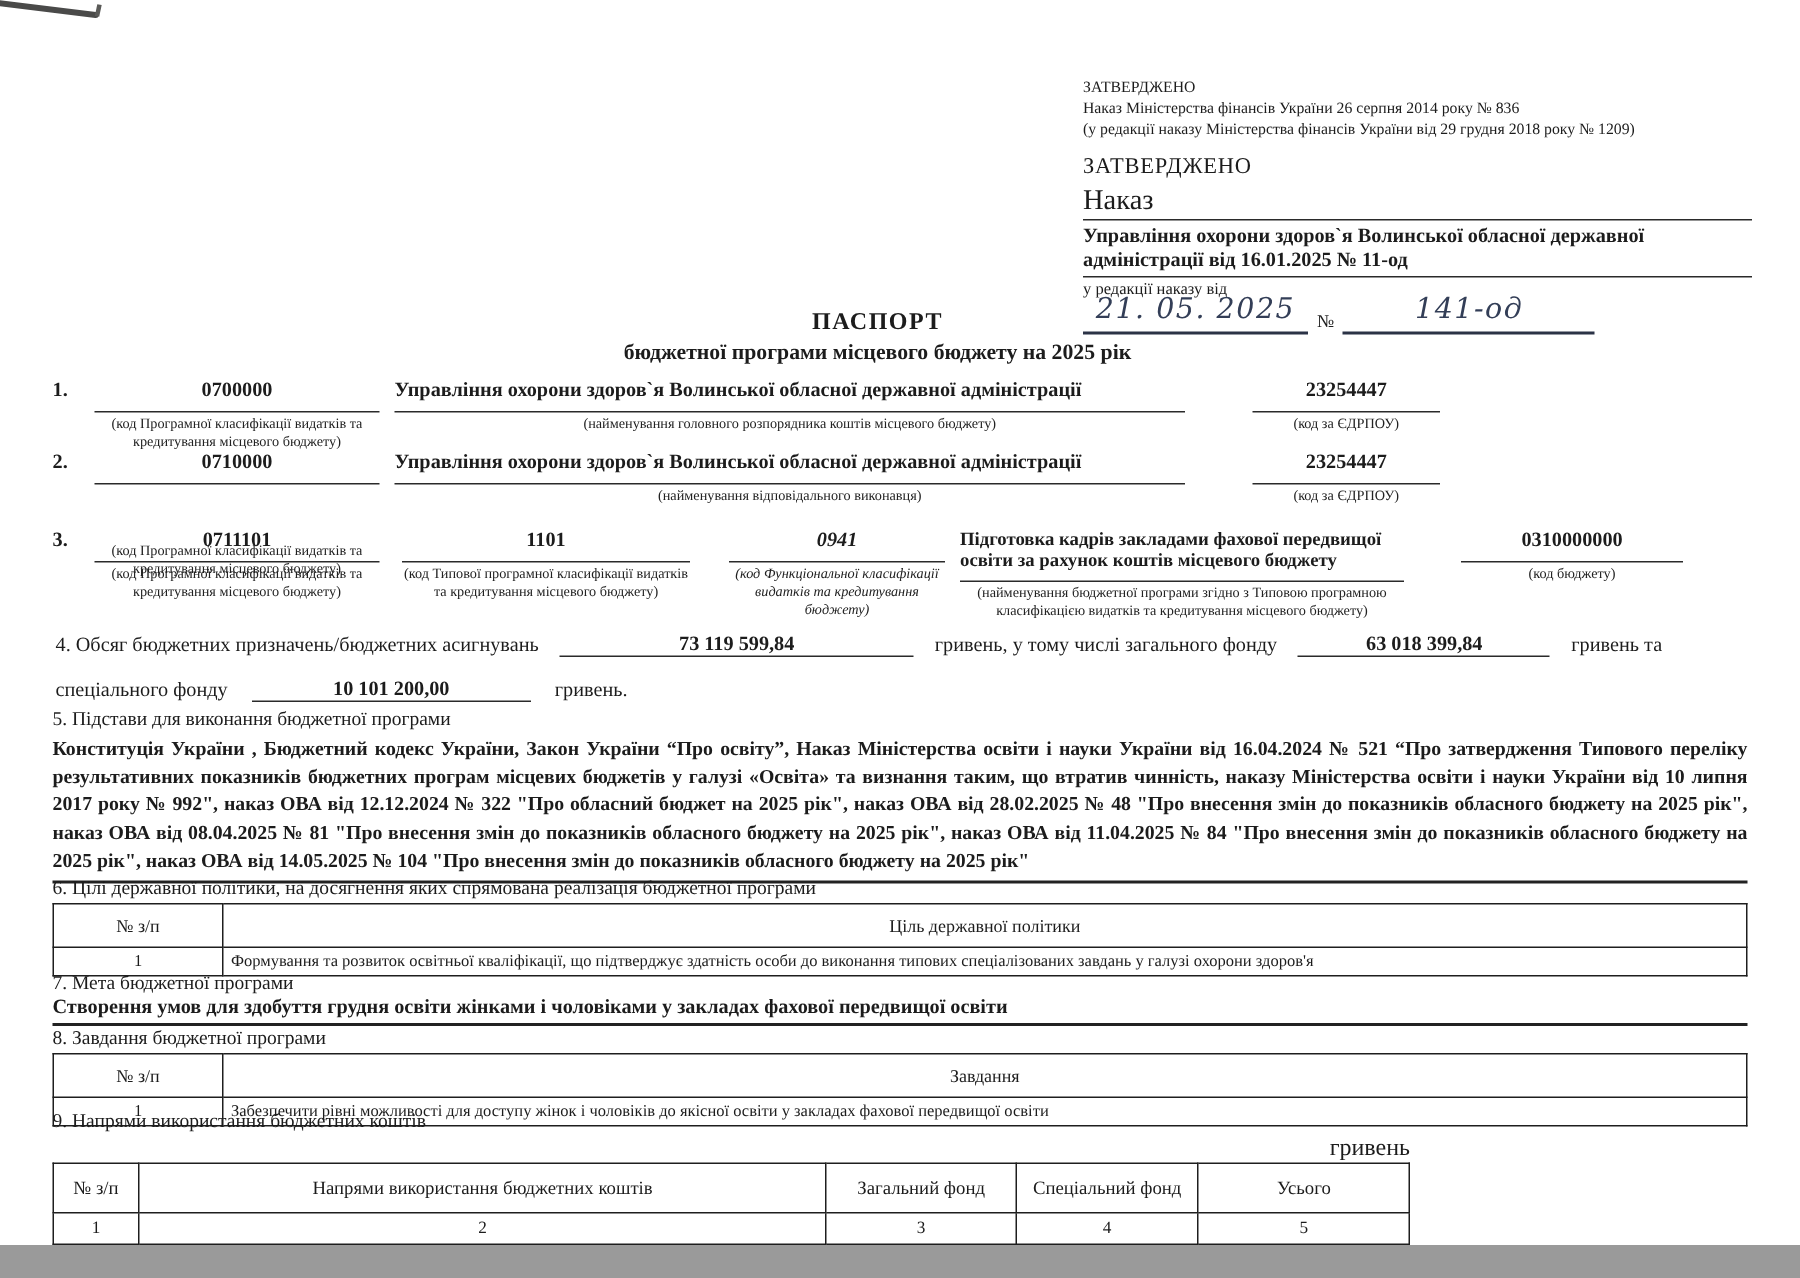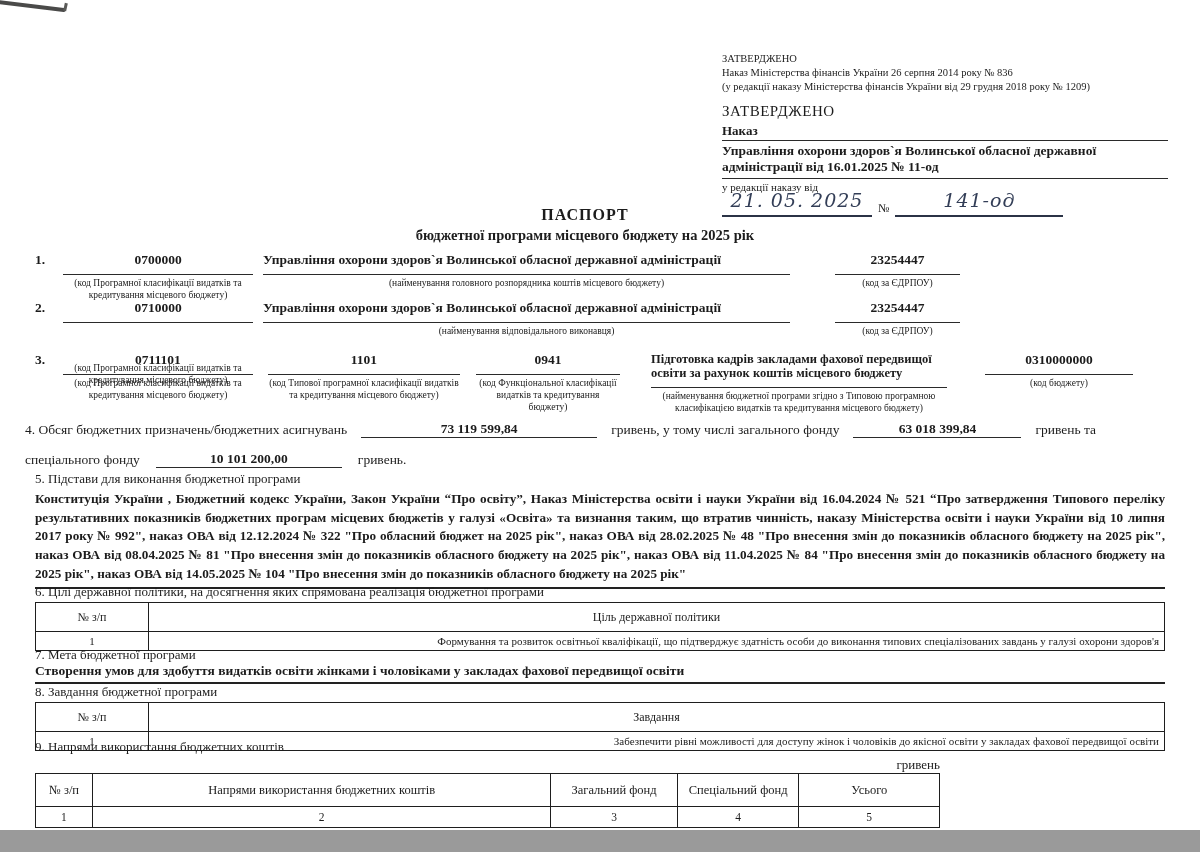--- a/index.html
+++ b/index.html
@@ -11,21 +11,21 @@
   .abs{position:absolute;}
   .caption{font-size:9.5px;line-height:1.3;text-align:center;color:#222;}
   .small{font-size:10.5px;line-height:1.35;}
   
   .artifact-stroke{position:absolute;left:-4px;top:4px;width:70px;height:4px;
     background:#4a4a49;transform:rotate(7deg);border-radius:2px;}
   .artifact-tick{position:absolute;left:64px;top:3px;width:3px;height:8px;background:#5a5a58;transform:rotate(12deg);}
   
   .approval{left:722px;top:52px;width:446px;font-size:11px;}
   .approved-big{font-size:15px;margin-top:8px;letter-spacing:.5px;}
-  .order-label{font-weight:bold;font-size:13px;border-bottom:1.5px solid #2a2a2a;margin-top:3px;padding-bottom:1px;}
+  .order-label{font-weight:normal;font-size:19px;border-bottom:1.5px solid #2a2a2a;margin-top:3px;padding-bottom:1px;}
   .order-text{font-weight:bold;font-size:13.5px;line-height:1.2;border-bottom:1.5px solid #2a2a2a;padding:2px 0 3px 0;}
   .edition-label{font-size:11px;margin-top:2px;}
   .hw-row{display:flex;align-items:flex-end;margin-top:-4px;}
   .hw{font-family:"DejaVu Serif",serif;font-style:italic;color:#333e57;font-size:19px;
       transform:rotate(-2deg);letter-spacing:1px;white-space:nowrap;}
   .hw-seg{border-bottom:2px solid #2b3346;text-align:center;height:26px;}
   .nosign{font-size:12px;margin:0 6px 1px 6px;}
   
   .title-wrap{left:0;top:206px;width:1170px;text-align:center;}
   .title1{font-weight:bold;font-size:16px;letter-spacing:1px;}
@@ -42,25 +42,25 @@
   .line4{display:flex;align-items:flex-end;font-size:13.5px;white-space:nowrap;}
   
   .h-item{font-size:13px;}
   .bases-text{font-weight:bold;font-size:13.2px;line-height:1.42;text-align:justify;
     border-bottom:2px solid #222;padding-bottom:3px;margin-top:3px;}
   
   table.doc{border-collapse:collapse;width:100%;}
   table.doc td,table.doc th{border:1.5px solid #1e1e1e;font-weight:normal;}
   table.doc .hd{font-size:12px;text-align:center;height:26px;}
   table.doc .cell-num{width:110px;text-align:center;font-size:11px;}
-  table.doc .cell-text{font-size:11px;padding:1px 5px;height:16px;text-align:right;}
+  table.doc .cell-text{font-size:11px;padding:1px 5px;height:16px;}
   
   .meta-text{font-weight:bold;font-size:13.5px;border-bottom:2px solid #222;padding-bottom:3px;}
   
-  .currency{font-size:13px;text-align:right;}
+  .currency{font-size:16px;text-align:right;}
   table.t9{border-collapse:collapse;}
   table.t9 td{border:1.8px solid #1e1e1e;text-align:center;}
   table.t9 .hd{font-size:12.5px;height:30px;}
   table.t9 .num{font-size:11.5px;height:18px;}
 </style>
 </head>
 <body>
 
 <div class="page">
 
@@ -126,35 +126,35 @@
   <div class="abs row-flex" style="left:35px;top:352px;width:1130px;">
     <div class="row-num">3.</div>
     <div class="field" style="width:190px;">
       <div class="val">0711101</div>
       <div class="caption" style="width:172px;margin:2px auto 0;">(код Програмної класифікації видатків та кредитування місцевого бюджету)</div>
     </div>
     <div class="field" style="width:192px;margin-left:15px;">
       <div class="val">1101</div>
       <div class="caption">(код Типової програмної класифікації видатків та кредитування місцевого бюджету)</div>
     </div>
-    <div class="field" style="width:144px;margin-left:16px;">
+    <div class="field" style="width:144px;margin-left:26px;font-style:italic;">
       <div class="val">0941</div>
       <div class="caption">(код Функціональної класифікації видатків та кредитування бюджету)</div>
     </div>
-    <div class="field" style="width:296px;margin-left:31px;">
+    <div class="field" style="width:296px;margin-left:10px;">
       <div class="val left" style="font-size:12.5px;">Підготовка кадрів закладами фахової передвищої освіти за рахунок коштів місцевого бюджету</div>
       <div class="caption">(найменування бюджетної програми згідно з Типовою програмною класифікацією видатків та кредитування місцевого бюджету)</div>
     </div>
     <div class="field" style="width:148px;margin-left:38px;">
       <div class="val">0310000000</div>
       <div class="caption">(код бюджету)</div>
     </div>
   </div>
 
-  <div class="abs" style="left:25px;top:421px;width:1130px;">
+  <div class="abs" style="left:37px;top:421px;width:1130px;">
     <div class="line4">
       <span>4. Обсяг бюджетних призначень/бюджетних асигнувань</span>
       <span class="amt" style="width:236px;margin:0 14px;">73 119 599,84</span>
       <span>гривень, у тому числі загального фонду</span>
       <span class="amt" style="width:168px;margin:0 14px;">63 018 399,84</span>
       <span>гривень та</span>
     </div>
     <div class="line4" style="margin-top:13px;">
       <span>спеціального фонду</span>
       <span class="amt" style="width:186px;margin:0 16px;">10 101 200,00</span>
@@ -178,21 +178,21 @@
       <tr>
         <td class="cell-num">1</td>
         <td class="cell-text">Формування та розвиток освітньої кваліфікації, що підтверджує здатність особи до виконання типових спеціалізованих завдань у галузі охорони здоров'я</td>
       </tr>
     </tbody>
       </table>
   </div>
 
   <div class="abs" style="left:35px;top:647px;width:1130px;">
     <div class="h-item">7. Мета бюджетної програми</div>
-    <div class="meta-text">Створення умов для здобуття видатків освіти жінками і чоловіками у закладах фахової передвищої освіти</div>
+    <div class="meta-text">Створення умов для здобуття грудня освіти жінками і чоловіками у закладах фахової передвищої освіти</div>
   </div>
 
   <div class="abs" style="left:35px;top:684px;width:1130px;">
     <div class="h-item">8. Завдання бюджетної програми</div>
     <table class="doc" style="margin-top:2px;">
       <tbody>
           <tr>
         <td class="hd" style="width:110px;">№ з/п</td>
         <td class="hd">Завдання</td>
       </tr>

